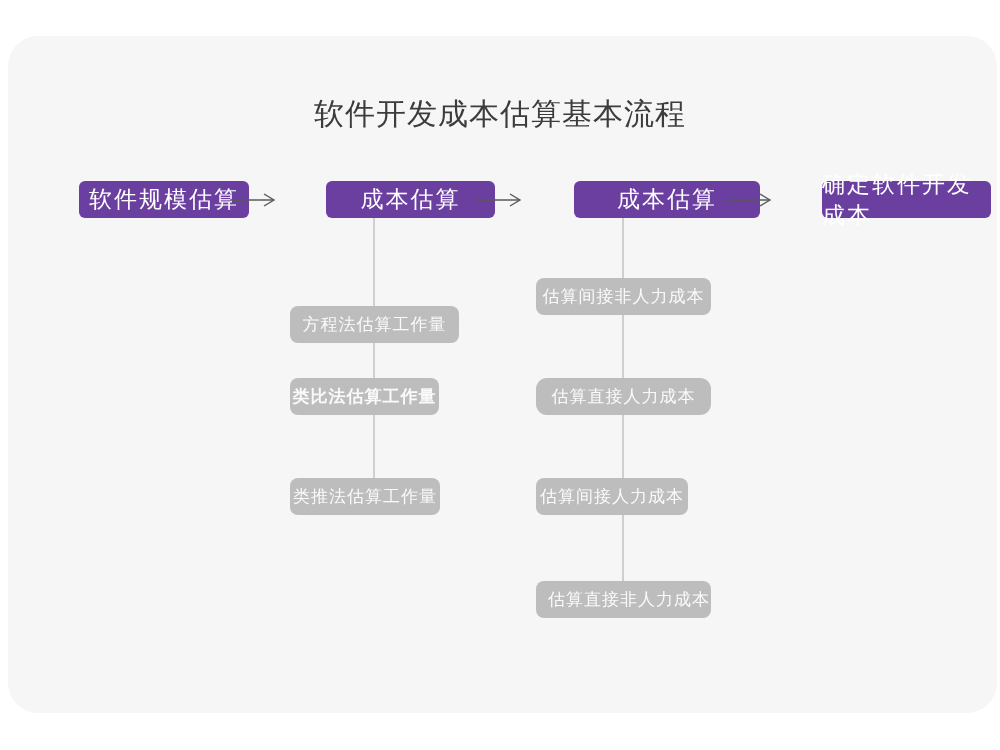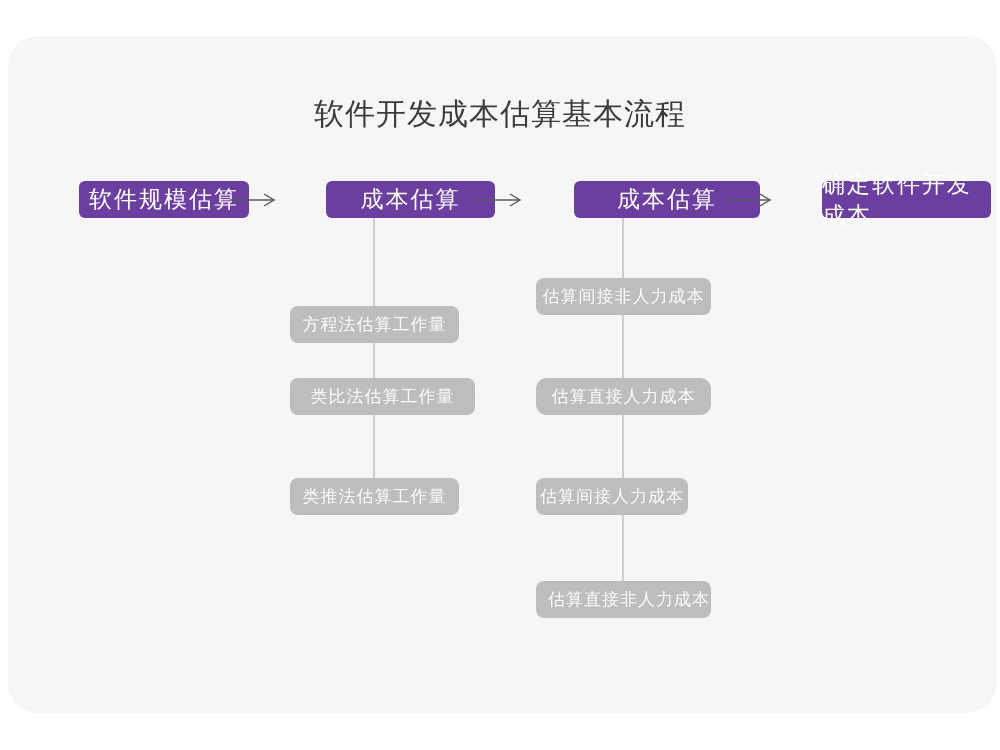--- a/index.html
+++ b/index.html
@@ -76,22 +76,22 @@
   .step-1 { left: 43px;  top: 181px; width: 170px; }
   .step-2 { left: 290px; top: 181px; width: 169px; }
   .step-3 { left: 538px; top: 181px; width: 186px; }
   .step-4 { left: 786px; top: 181px; width: 169px; }
   
   .arrow-1 { left: 229px; top: 193px; }
   .arrow-2 { left: 475px; top: 193px; }
   .arrow-3 { left: 725px; top: 193px; }
   
   .w-sub-1 { left: 290px; top: 278px; width: 169px; margin-top: 28px; }
-  .w-sub-2 { left: 290px; top: 378px; width: 185px; }
-  .w-sub-3 { left: 290px; top: 478px; width: 169px; }
+  .w-sub-2 { left: 290px; top: 378px; width: 149px; font-weight: bold; }
+  .w-sub-3 { left: 290px; top: 478px; width: 150px; }
   .w-connector { left: 373px; top: 218px; height: 270px; }
   
   .c-sub-1 { left: 536px; top: 278px; width: 175px; }
   .c-sub-2 { left: 536px; top: 378px; width: 175px; border-radius: 11px; }
   .c-sub-3 { left: 536px; top: 478px; width: 152px; font-family: Liberation Serif, serif; }
   .c-sub-4 { left: 536px; top: 581px; width: 175px; padding-left: 11px; }
   .c-connector { left: 622px; top: 218px; height: 373px; }
 </style>
 </head>
 <body>

